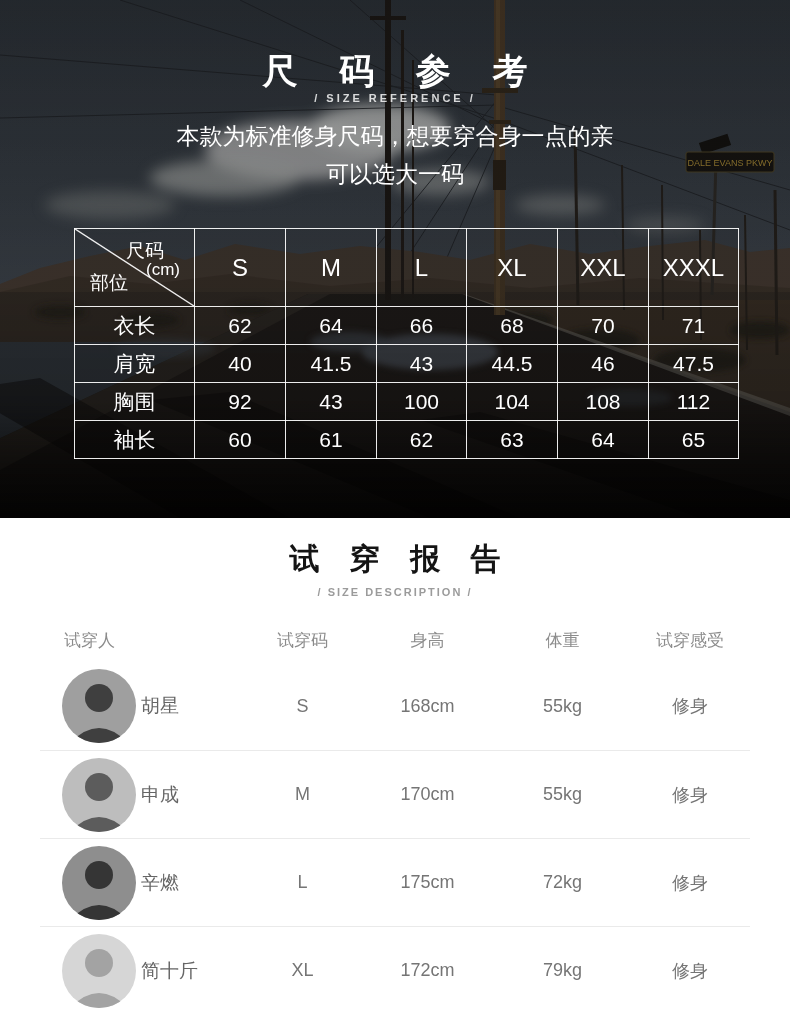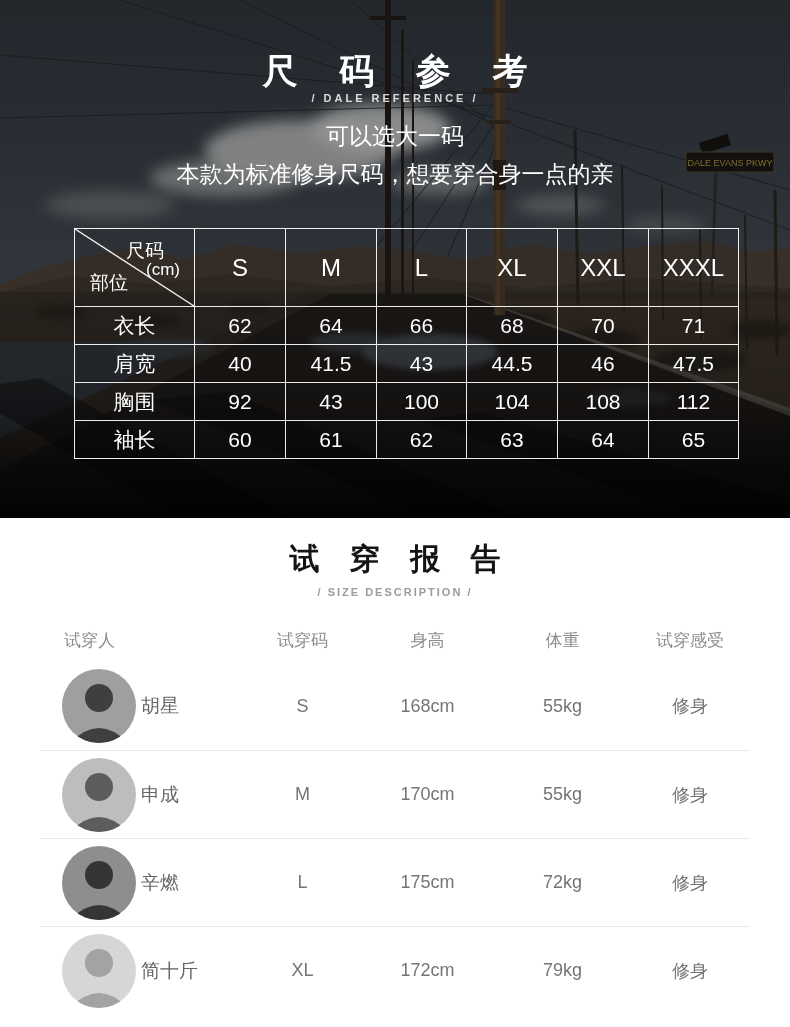--- a/index.html
+++ b/index.html
@@ -168,24 +168,24 @@
         <rect x="686" y="152" width="88" height="20" rx="2" fill="#181510" stroke="#5e522c" stroke-width="1"></rect>
         <text x="730" y="166" text-anchor="middle" font-size="9" fill="#c9a43c" font-family="Liberation Sans, sans-serif">DALE EVANS PKWY</text>
       </g>
 
       <rect x="0" y="400" width="790" height="118" fill="url(#roadfade)"></rect>
     </svg>
 
     <div class="photo-overlay"></div>
 
     <div class="hero-title">尺 码 参 考</div>
-    <div class="hero-subtitle">/ DALE REFERENCE /</div>
+    <div class="hero-subtitle">/ SIZE REFERENCE /</div>
     <div class="hero-desc">
+      <div>本款为标准修身尺码，想要穿合身一点的亲</div>
       <div>可以选大一码</div>
-      <div>本款为标准修身尺码，想要穿合身一点的亲</div>
     </div>
 
     <table class="size-table">
       <colgroup>
         <col style="width:120px">
           <col style="width:91px">
           <col style="width:91px">
           <col style="width:90px">
         <col style="width:91px">
           <col style="width:91px">

